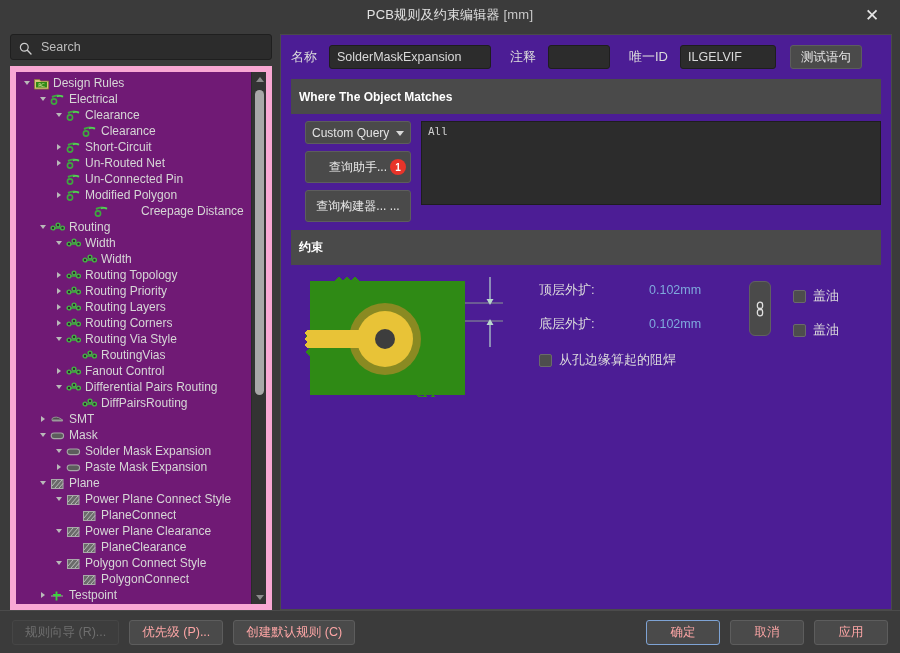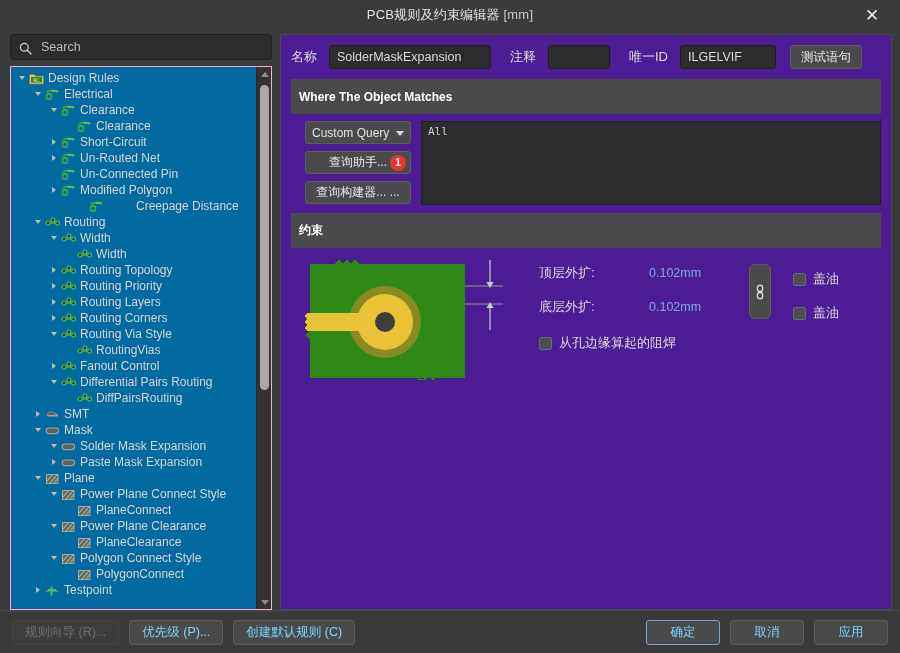--- a/index.html
+++ b/index.html
@@ -59,22 +59,22 @@
   }
   .search-icon { width: 13px; height: 13px; flex: 0 0 13px; display:block; }
   .search-input {
     flex: 1 1 auto; background: transparent; border: 0; outline: none;
     color: #cfcfcf; font-size: 12.5px;
     font-family: "Liberation Sans", sans-serif;
   }
   .search-input::placeholder { color: #bdbdbd; }
   .tree-wrap {
     flex: 1 1 auto;
-    background: #0369a1;
-    border: 1px solid #f9a8d4;
+    background: #701a75;
+    border: 6px solid #f9a8d4;
     position: relative;
     overflow: hidden;
     min-height: 0;
   }
   .tree {
     position: absolute; top: 0; left: 0; right: 16px; bottom: 0;
     padding: 3px 0 0 0;
     overflow: hidden;
   }
   .tree-row {
@@ -179,21 +179,21 @@
     display: flex; align-items: center; padding: 0 6px;
     font-size: 12px; color: #e3e3e3; cursor: pointer; position: relative;
   }
   .select-box .caret {
     position: absolute; right: 6px; top: 50%; margin-top: -2px;
     width: 0; height: 0;
     border-left: 4.5px solid transparent; border-right: 4.5px solid transparent;
     border-top: 5px solid #d8d8d8;
   }
   .qbtn {
-    height: 23px; background: #4a4a4a; border: 1px solid #5d5d5d; border-radius: 3px;
+    height: 32px; background: #4a4a4a; border: 1px solid #5d5d5d; border-radius: 3px;
     display: flex; align-items: center; justify-content: center;
     font-size: 12px; color: #e9e9e9; cursor: pointer; position: relative;
     overflow: visible;
   }
   .badge {
     position: absolute; right: 4px; top: 50%; margin-top: -8px;
     width: 16px; height: 16px; border-radius: 50%;
     background: #e8342a; color: #ffffff;
     font-size: 10px; display: flex; align-items: center; justify-content: center;
     font-weight: bold;
@@ -240,21 +240,21 @@
     flex: 0 0 43px; height: 43px;
     border-top: 1px solid #4b4b4b;
     display: flex; align-items: center;
     padding: 0 12px 0 12px; gap: 10px;
     background: #3b3b3b;
   }
   .footer .spacer { flex: 1 1 auto; }
   .fbtn {
     height: 25px; min-width: 74px;
     background: #4a4a4a; border: 1px solid #5d5d5d; border-radius: 3px;
-    color: #7dd3fc; font-size: 12.5px; padding: 0 12px; cursor: pointer;
+    color: #fca5a5; font-size: 12.5px; padding: 0 12px; cursor: pointer;
     font-family: "Liberation Sans", sans-serif; white-space: nowrap;
   }
   .fbtn.disabled { color: #6e6e6e; border-color: #464646; background: #3d3d3d; cursor: default; }
   .fbtn.primary { border: 1px solid #7ea3d4; }
 </style>
 </head>
 <body>
 
 <div class="window">
 

